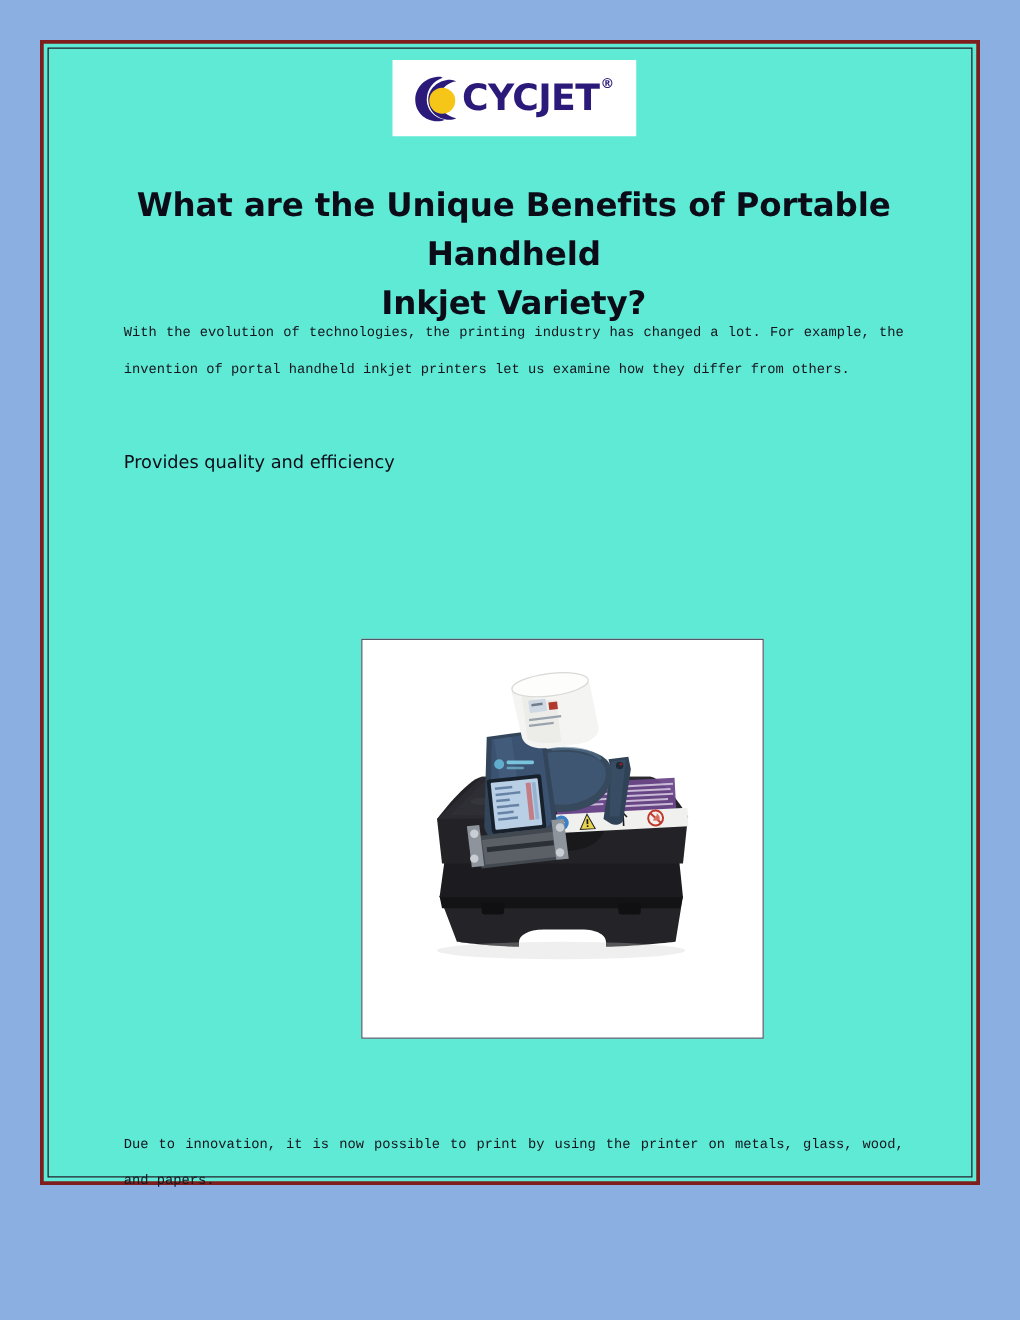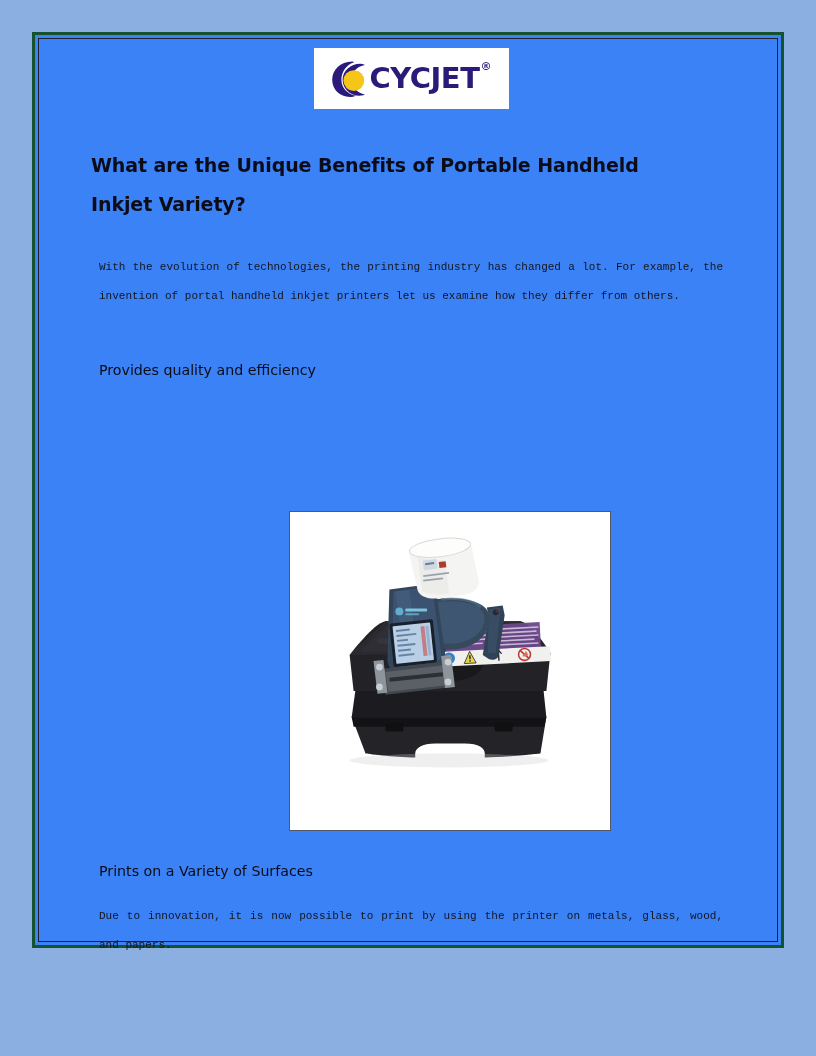--- a/index.html
+++ b/index.html
@@ -16,22 +16,22 @@
   }
 
   
   #page-frame {
     position: absolute;
     left: 32px;
     top: 32px;
     width: 752px;
     height: 916px;
     box-sizing: border-box;
-    border: 3px solid #14532d;
-    background: #3b82f6;
+    border: 3px solid #7f1d1d;
+    background: #5eead4;
   }
   #page-frame-inner {
     position: absolute;
     left: 3px;
     top: 3px;
     right: 3px;
     bottom: 3px;
     box-sizing: border-box;
     border: 1px solid #20202c;
   }
@@ -87,24 +87,24 @@
     top: -12px;
     left: 1px;
   }
 
   
   .doc-title {
     position: absolute;
     left: 56px;
     width: 640px;
     top: 111px;
-    text-align: left;
+    text-align: center;
     font-family: "DejaVu Sans", sans-serif;
     font-weight: bold;
-    font-size: 19px;
+    font-size: 26px;
     line-height: 39px;
     color: #0c0c18;
     letter-spacing: -0.1px;
   }
 
   .body-block {
     position: absolute;
     left: 64px;
     width: 624px;
     font-family: Liberation Mono, monospace;
@@ -289,18 +289,17 @@
         <path d="M152 145 L162 144 L166 176 L156 177 Z" fill="#8d949c"></path>
         <circle cx="90" cy="156" r="3.4" fill="#c9ced4"></circle>
         <circle cx="90" cy="176" r="3.4" fill="#c9ced4"></circle>
         <circle cx="159" cy="151" r="3.4" fill="#c9ced4"></circle>
         <circle cx="159" cy="171" r="3.4" fill="#c9ced4"></circle>
 
         <ellipse cx="160" cy="250" rx="100" ry="7" fill="#c9c9c9" opacity="0.3"></ellipse>
       </svg>
     </figure>
 
-    <h2 class="sub-heading" id="heading-2">Prints on a Variety of Surfaces</h2>
 
     <p class="body-block" id="para-2">Due to innovation, it is now possible to print by using the printer on metals, glass, wood, and papers.</p>
 
   </div>
 </div>
 
 </body></html>

